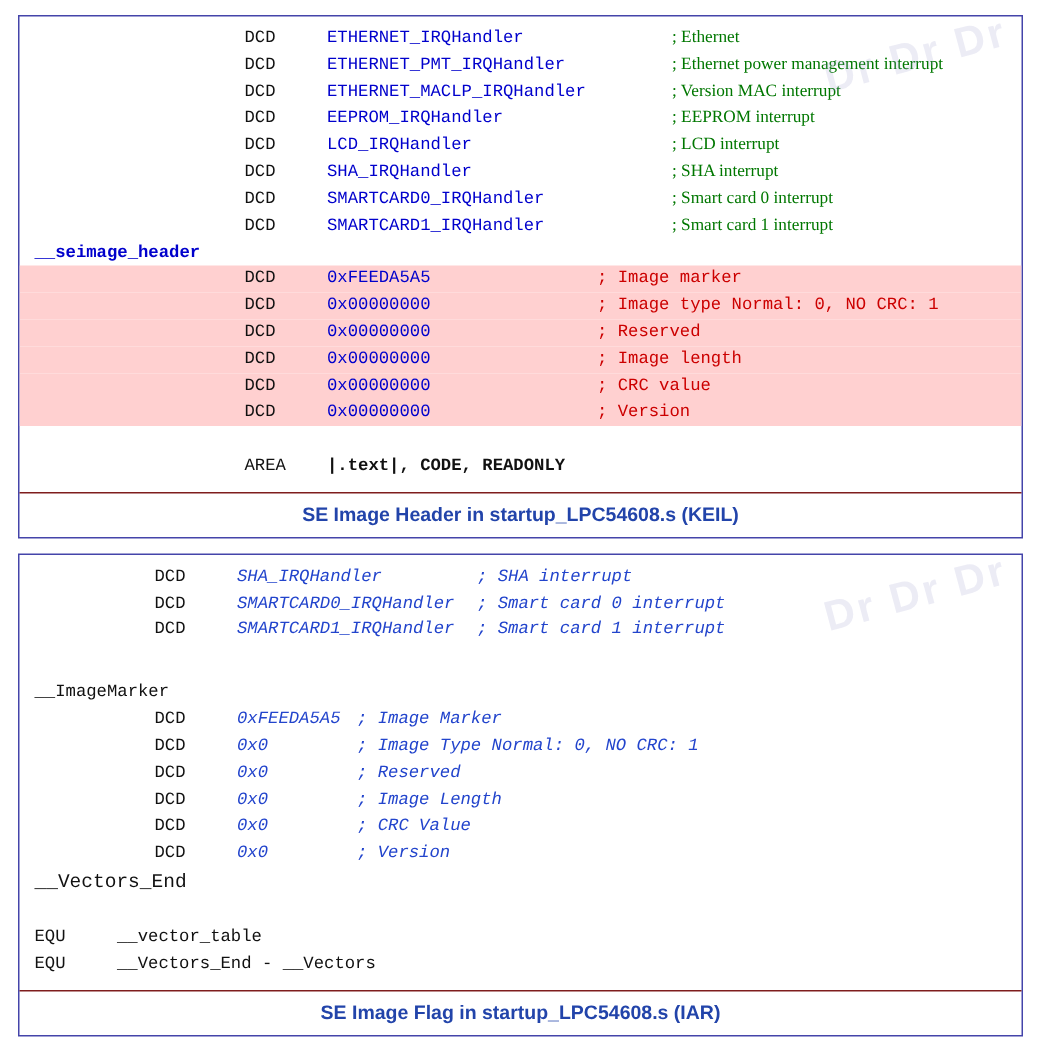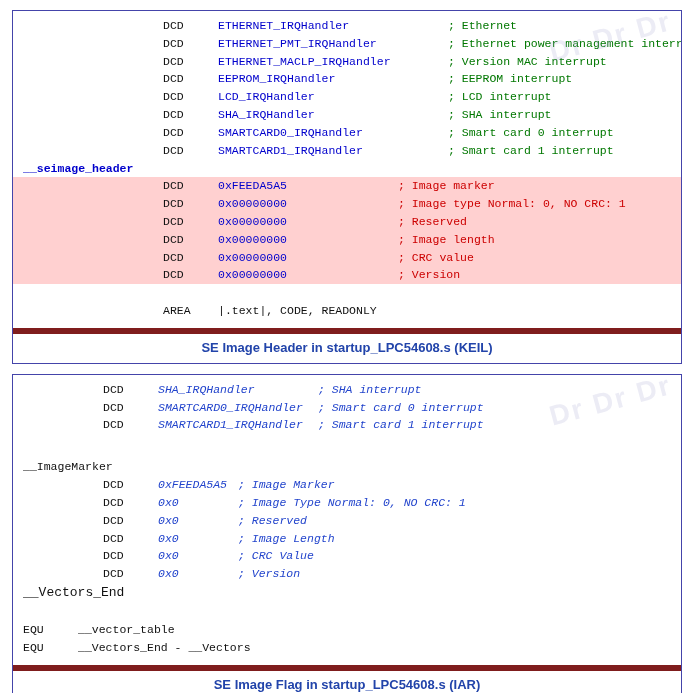--- a/index.html
+++ b/index.html
@@ -43,34 +43,35 @@
     }
 
     .col-operand {
       display: inline-block;
       min-width: 230px;
       color: #0000cc;
     }
 
     .col-comment {
       color: #007700;
+      font-family: Liberation Serif, serif;
     }
 
     .col-comment-red {
       color: #cc0000;
     }
 
     .panel-title {
       text-align: center;
       font-family: Arial, sans-serif;
       font-size: 13px;
       font-weight: bold;
       color: #2244aa;
       padding: 6px 0 8px 0;
-      border-top: 6px solid #7f1d1d;
+      border-top: 1px solid #7f1d1d;
       margin-top: 4px;
     }
 
     .watermark {
       position: absolute;
       top: 10px;
       right: 8px;
       font-size: 28px;
       color: rgba(150,150,200,0.18);
       font-family: Arial, sans-serif;
@@ -180,21 +181,21 @@
       <span class="col-mnemonic">DCD</span>
       <span style="display:inline-block;min-width:180px;color:#0000cc;">0x00000000</span>
       <span class="col-comment-red">; Version</span>
     </div>
 
     <div class="code-line">&nbsp;</div>
 
     <div class="code-line">
       <span style="display:inline-block;min-width:140px;"></span>
       <span class="col-mnemonic">AREA</span>
-      <span style="color:#111;">|.text|, CODE, READONLY</span>
+      <span style="color:#111;font-weight:bold;">|.text|, CODE, READONLY</span>
     </div>
 
   </div>
   <div class="panel-title">SE Image Header in startup_LPC54608.s (KEIL)</div>
 </div>
 
 <div class="panel iar" style="margin-top:8px;">
   <div class="watermark">Dr  Dr  Dr</div>
   <div class="code-area">
 

